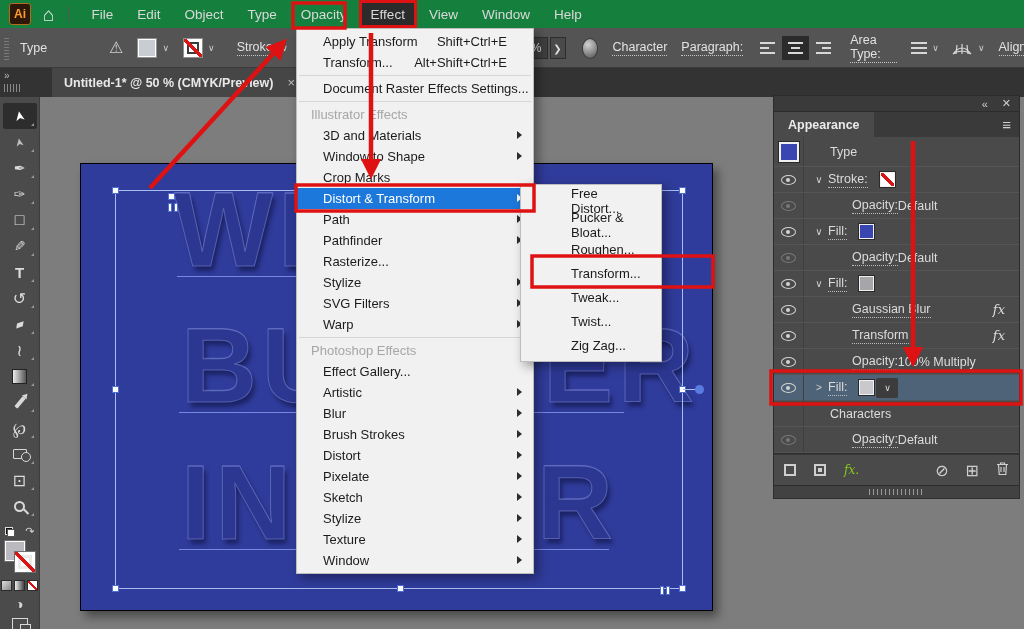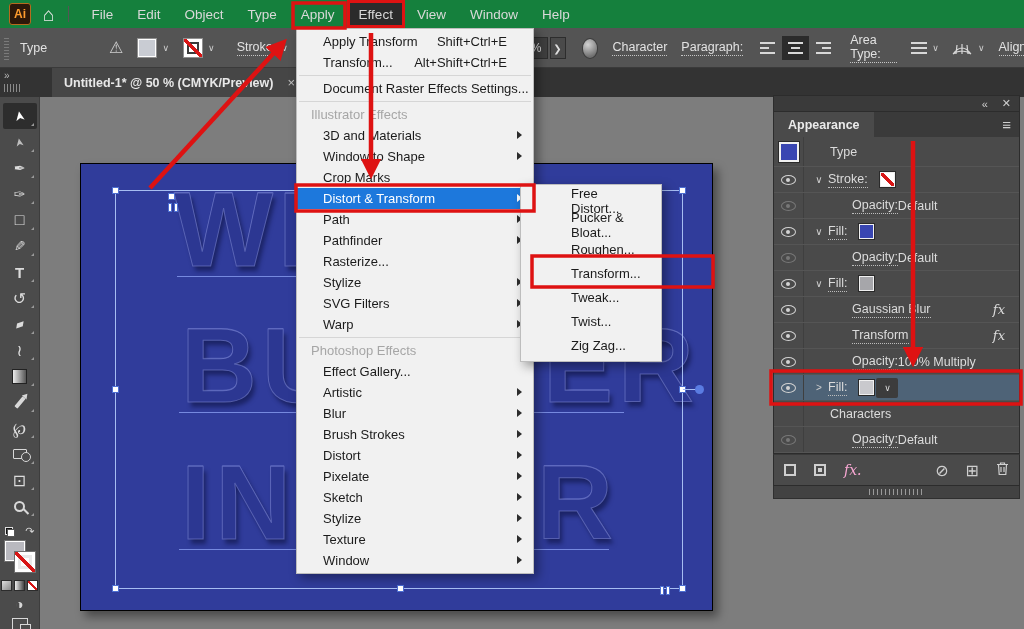--- a/index.html
+++ b/index.html
@@ -174,21 +174,21 @@
   .sw-none::after{content:"";position:absolute;inset:1px;
         background:linear-gradient(45deg,transparent 42%,#d81616 42%,#d81616 58%,transparent 58%);}
   .sw-type{width:20px;height:20px;background:#3946b2;border:2px solid #f0f0f0;box-shadow:0 0 0 1px #2a2a2a;}
   .pfx{margin-left:auto;margin-right:14px;font-family:"DejaVu Serif",serif;font-style:italic;font-size:13px;}
   .pdd{width:22px;height:20px;background:#3c3c3c;border-radius:2px;margin-left:2px;display:flex;
        align-items:center;justify-content:center;font-size:9px;color:#ddd;}
   .pfooter{height:32px;background:#4a4a4a;border:1px solid #2c2c2c;border-top:1px solid #3a3a3a;
            display:flex;align-items:center;padding:0 10px;gap:18px;}
   .f-sq{width:12px;height:12px;border:2px solid #cfcfcf;}
   .f-sqf{width:12px;height:12px;border:2px solid #cfcfcf;background:#cfcfcf;box-shadow:inset 0 0 0 2px #4a4a4a;}
-  .f-fx{font-family:"DejaVu Serif",serif;font-style:italic;font-size:14px;color:#f9a8d4;}
+  .f-fx{font-family:"DejaVu Serif",serif;font-style:italic;font-size:12px;color:#84cc16;}
   .f-right{margin-left:auto;display:flex;align-items:center;gap:17px;color:#cfcfcf;font-size:16px;}
   .ap-grip{height:13px;background:#424242;border:1px solid #2f2f2f;border-top:none;display:flex;
            align-items:center;justify-content:center;}
   .ap-grip i{display:block;width:56px;height:6px;
              background:repeating-linear-gradient(90deg,#9a9a9a 0 1px,transparent 1px 4px);}
 
   
   #annotations{position:absolute;left:0;top:0;z-index:50;pointer-events:none;}
 </style>
 </head>
@@ -198,21 +198,21 @@
 
   <div id="menubar">
     <div class="ai-logo">Ai</div>
     <div class="home-ic">⌂</div>
     <div class="mb-sep"></div>
     <div id="menubar-items" style="display:flex;">
         <div class="mbi">File</div>
         <div class="mbi">Edit</div>
         <div class="mbi">Object</div>
         <div class="mbi">Type</div>
-        <div class="mbi">Apply</div>
+        <div class="mbi">Opacity</div>
         <div class="mbi mbi-hl">Effect</div>
         <div class="mbi">View</div>
         <div class="mbi">Window</div>
         <div class="mbi">Help</div>
       </div>
   </div>
 
   <div id="controlbar">
     <div class="grip-v"></div>
     <span class="cb-label">Type</span>

